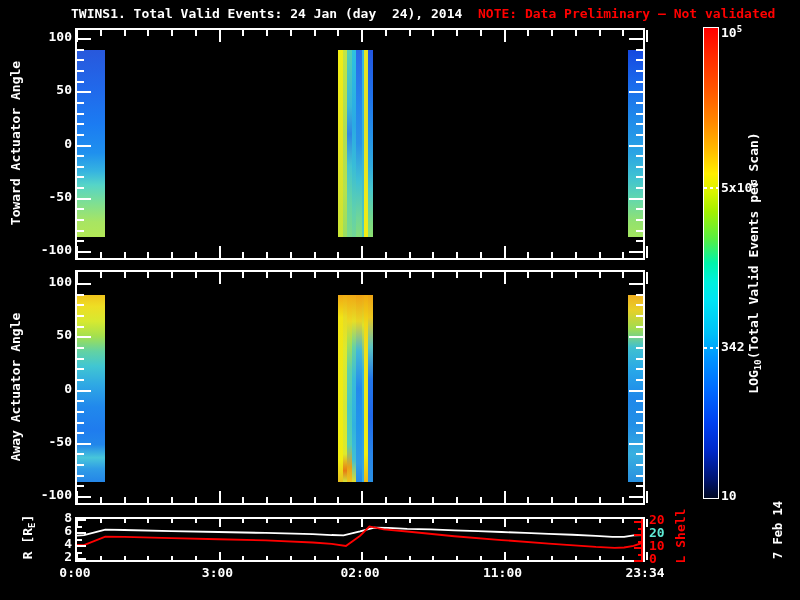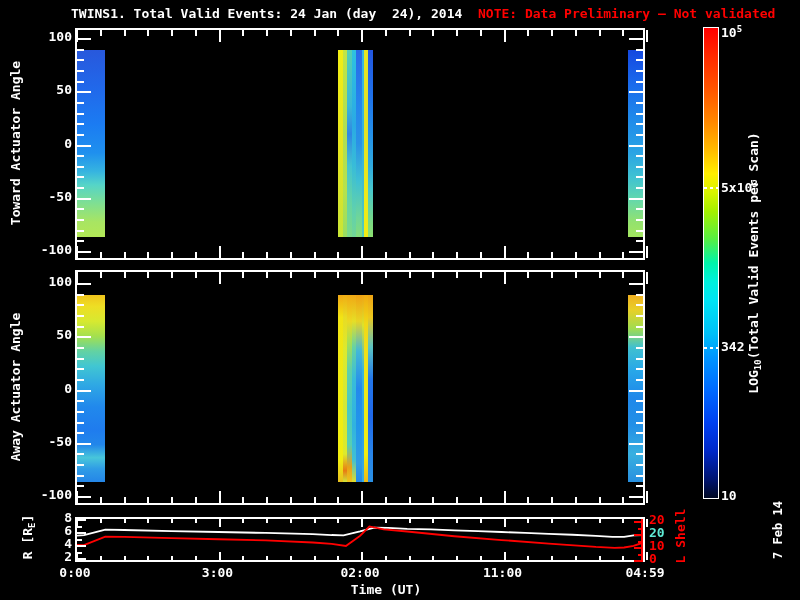--- a/index.html
+++ b/index.html
@@ -329,39 +329,38 @@
       <div style="position: absolute; width: 5px; height: 2px; background: rgb(255, 0, 0); right: 0px; top: 35px;"></div>
       <div style="position: absolute; width: 9px; height: 2px; background: rgb(255, 0, 0); right: 0px; top: 28px;"></div>
       <div style="position: absolute; width: 5px; height: 2px; background: rgb(255, 0, 0); right: 0px; top: 22px;"></div>
       <div style="position: absolute; width: 9px; height: 2px; background: rgb(255, 0, 0); right: 0px; top: 15px;"></div>
       <div style="position: absolute; width: 5px; height: 2px; background: rgb(255, 0, 0); right: 0px; top: 9px;"></div>
       <div style="position: absolute; width: 9px; height: 2px; background: rgb(255, 0, 0); right: 0px; top: 2px;"></div>
     </div>
   <div class="rot" style="left:-30px;top:527px;width:120px;"><span>R [R</span><span class="sub">E</span><span>]</span></div>
   <div class="rot" style="left:621px;top:528px;width:120px;color:#f00;">L Shell</div>
 
-  <div class="abs ticklabel" style="left:75px;top:582px;width:570px;text-align:center;">Time (UT)</div>
 
   <div id="colorbar" style="background: linear-gradient(rgb(255, 0, 0), rgb(255, 42, 0) 6%, rgb(255, 85, 0) 13%, rgb(255, 136, 0) 20%, rgb(255, 187, 0) 26%, rgb(255, 238, 0) 31%, rgb(216, 244, 0) 35%, rgb(164, 240, 0) 39%, rgb(85, 238, 68) 45%, rgb(0, 244, 170) 50%, rgb(0, 240, 221) 54%, rgb(0, 228, 244) 58%, rgb(0, 192, 248) 65%, rgb(0, 150, 255) 70%, rgb(0, 106, 255) 77%, rgb(0, 64, 240) 84%, rgb(0, 40, 200) 90%, rgb(0, 20, 112) 96%, rgb(0, 8, 34));">
     <div class="cb-dash" style="top:159px;"></div>
     <div class="cb-dash" style="top:319px;"></div>
   </div>
   <div class="cb-lab" style="top:24px;"><span>10</span><span class="sup">5</span></div>
   <div class="cb-lab" style="top:179px;"><span>5x10</span><span class="sup">3</span></div>
   <div class="cb-lab" style="top:339px;">342</div>
   <div class="cb-lab" style="top:488px;">10</div>
   <div class="rot" style="left:521px;top:253px;width:470px;"><span>LOG</span><span class="sub">10</span><span>(Total Valid Events per Scan)</span></div>
 
   <div class="rot" style="left:728px;top:522px;width:100px;font-size:12px;">7 Feb 14</div>
 
 <div style="position: absolute; left: 35px; top: 565px; width: 80px; text-align: center; font-size: 13px; white-space: pre;">0:00</div>
     <div style="position: absolute; left: 177.5px; top: 565px; width: 80px; text-align: center; font-size: 13px; white-space: pre;">3:00</div>
     <div style="position: absolute; left: 320px; top: 565px; width: 80px; text-align: center; font-size: 13px; white-space: pre;">02:00</div>
     <div style="position: absolute; left: 462.5px; top: 565px; width: 80px; text-align: center; font-size: 13px; white-space: pre;">11:00</div>
-    <div style="position: absolute; left: 605px; top: 565px; width: 80px; text-align: center; font-size: 13px; white-space: pre;">04:59</div>
+    <div style="position: absolute; left: 605px; top: 565px; width: 80px; text-align: center; font-size: 13px; white-space: pre;">23:34</div>
     <div style="position: absolute; left: 26px; top: 29px; width: 46px; text-align: right; font-size: 13px; white-space: pre;">100</div>
     <div style="position: absolute; left: 26px; top: 82.25px; width: 46px; text-align: right; font-size: 13px; white-space: pre;">50</div>
     <div style="position: absolute; left: 26px; top: 135.5px; width: 46px; text-align: right; font-size: 13px; white-space: pre;">0</div>
     <div style="position: absolute; left: 26px; top: 188.75px; width: 46px; text-align: right; font-size: 13px; white-space: pre;">-50</div>
     <div style="position: absolute; left: 26px; top: 242px; width: 46px; text-align: right; font-size: 13px; white-space: pre;">-100</div>
     <div style="position: absolute; left: 26px; top: 274px; width: 46px; text-align: right; font-size: 13px; white-space: pre;">100</div>
     <div style="position: absolute; left: 26px; top: 327.27px; width: 46px; text-align: right; font-size: 13px; white-space: pre;">50</div>
     <div style="position: absolute; left: 26px; top: 380.54px; width: 46px; text-align: right; font-size: 13px; white-space: pre;">0</div>
     <div style="position: absolute; left: 26px; top: 433.81px; width: 46px; text-align: right; font-size: 13px; white-space: pre;">-50</div>
     <div style="position: absolute; left: 26px; top: 487.08px; width: 46px; text-align: right; font-size: 13px; white-space: pre;">-100</div>

